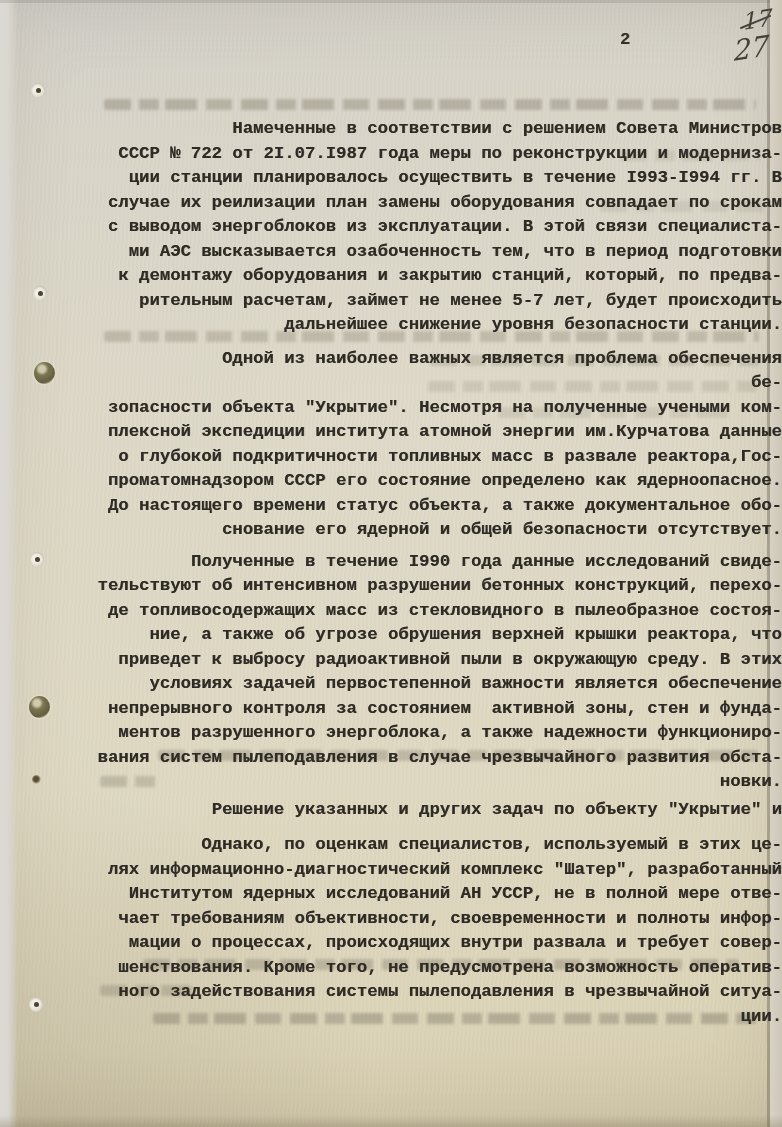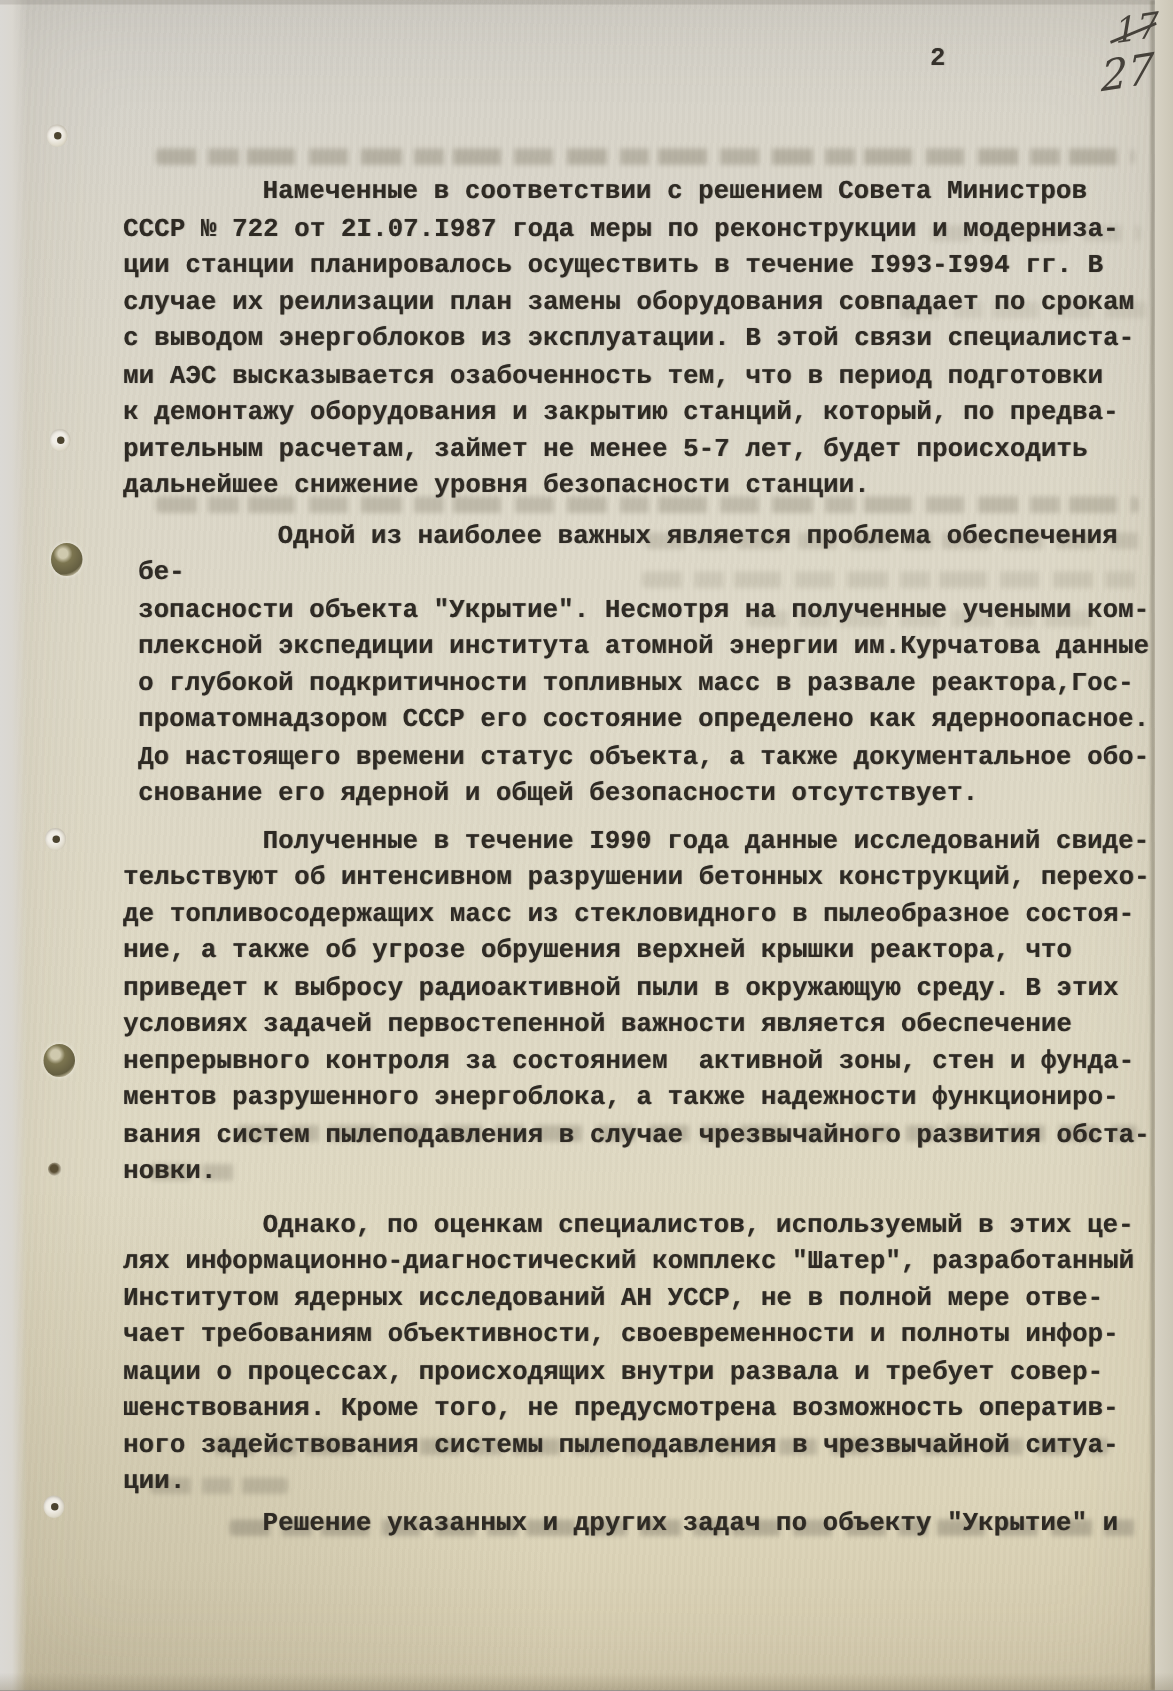--- a/index.html
+++ b/index.html
@@ -21,21 +21,21 @@
     background:rgba(92,86,70,.38); filter:blur(.7px); }
   .edge-right-strip { position:absolute; left:770px; right:0; top:0; bottom:0;
     background:linear-gradient(90deg,#d7d2c4,#ccc7b7); }
   .edge-bottom { position:absolute; left:0; right:0; bottom:0; height:12px;
     background:linear-gradient(180deg, rgba(128,118,90,0), rgba(122,112,85,.30)); }
 
   
   .text-block { position:absolute; left:82px; top:117px; width:700px;
     color:#2e2a24; font-size:17.3px; line-height:24.5px; font-weight:700; }
   .para { margin:0; white-space:pre-wrap; text-indent:93px;
-    text-shadow:0.4px 0.3px 0.6px rgba(46,42,36,.55); }
+    text-shadow:0.4px 0.3px 0.6px rgba(46,42,36,.55);text-align:right; }
   .p2 { margin-top:9px;margin-left:10px; } .p3 { margin-top:7px; } .p4 { margin-top:11px; } .p5 { margin-top:3px; }
 
   .page-number { position:absolute; left:620px; top:30px; font-size:17px; font-weight:700;
     color:#35312b; text-shadow:0.4px 0.3px 0.6px rgba(46,42,36,.5); }
 
   
   .folio { position:absolute; right:14px; top:10px; transform:rotate(-9deg);
     font-family:"DejaVu Serif",serif; font-style:italic; color:#45413a; line-height:1; }
   .folio-old { display:block; position:relative; left:14px; font-size:23px; transform:skewX(-8deg); }
   .folio-strike { position:absolute; left:-4px; top:52%; width:32px; height:2px;
@@ -122,24 +122,24 @@
     <p class="para p3">Полученные в течение I990 года данные исследований свиде-
 тельствуют об интенсивном разрушении бетонных конструкций, перехо-
 де топливосодержащих масс из стекловидного в пылеобразное состоя-
 ние, а также об угрозе обрушения верхней крышки реактора, что
 приведет к выбросу радиоактивной пыли в окружающую среду. В этих
 условиях задачей первостепенной важности является обеспечение
 непрерывного контроля за состоянием  активной зоны, стен и фунда-
 ментов разрушенного энергоблока, а также надежности функциониро-
 вания систем пылеподавления в случае чрезвычайного развития обста-
 новки.</p>
+    <p class="para p5">Решение указанных и других задач по объекту "Укрытие" и</p>
     <p class="para p4">Однако, по оценкам специалистов, используемый в этих це-
 лях информационно-диагностический комплекс "Шатер", разработанный
 Институтом ядерных исследований АН УССР, не в полной мере отве-
 чает требованиям объективности, своевременности и полноты инфор-
 мации о процессах, происходящих внутри развала и требует совер-
 шенствования. Кроме того, не предусмотрена возможность оператив-
 ного задействования системы пылеподавления в чрезвычайной ситуа-
 ции.</p>
-    <p class="para p5">Решение указанных и других задач по объекту "Укрытие" и</p>
   </div>
 
 </div>
 
 </body></html>

